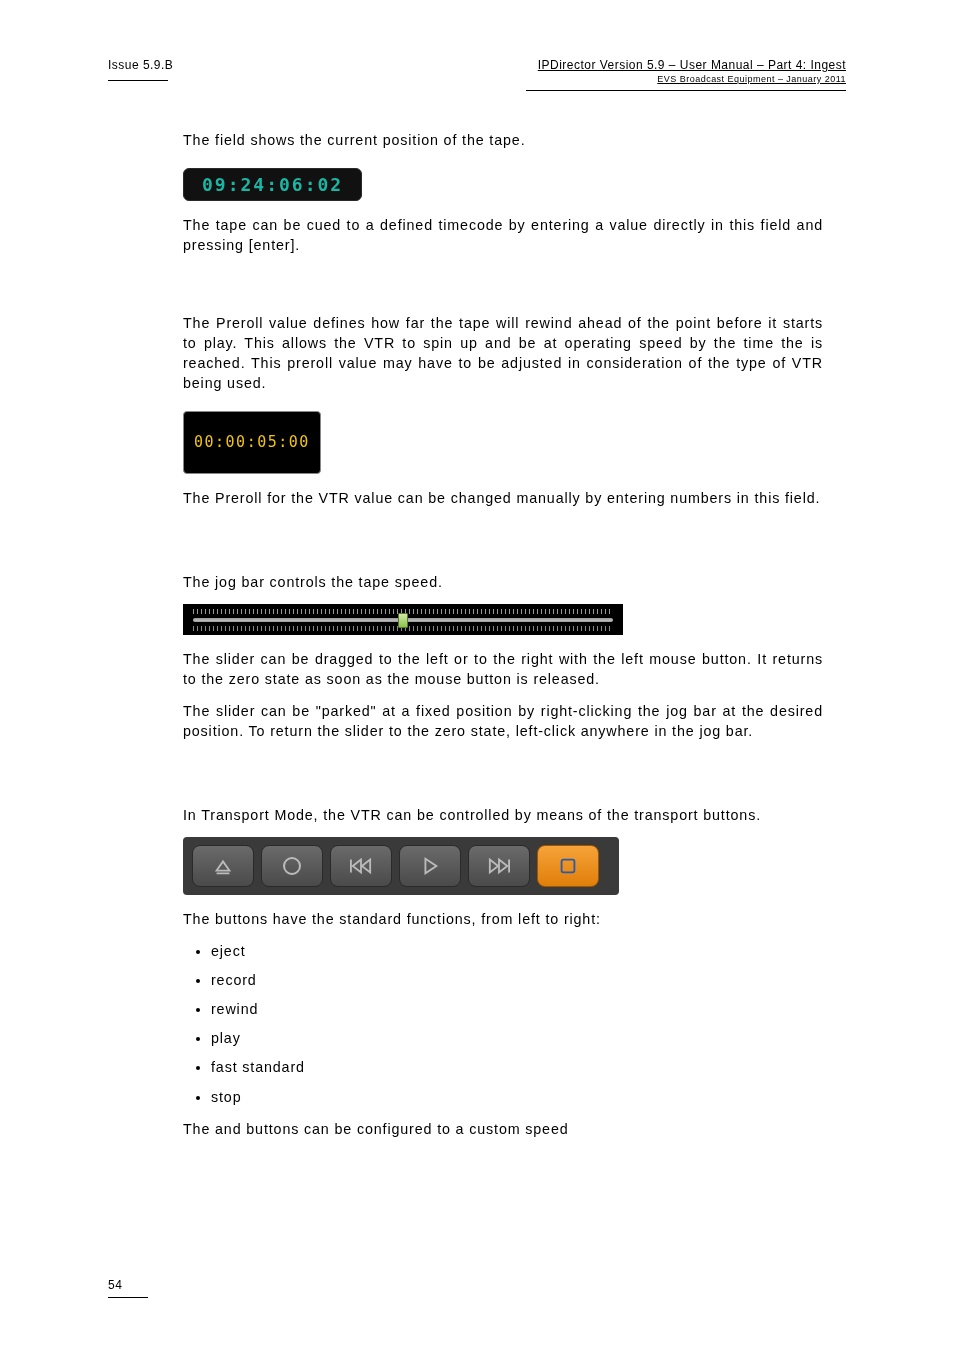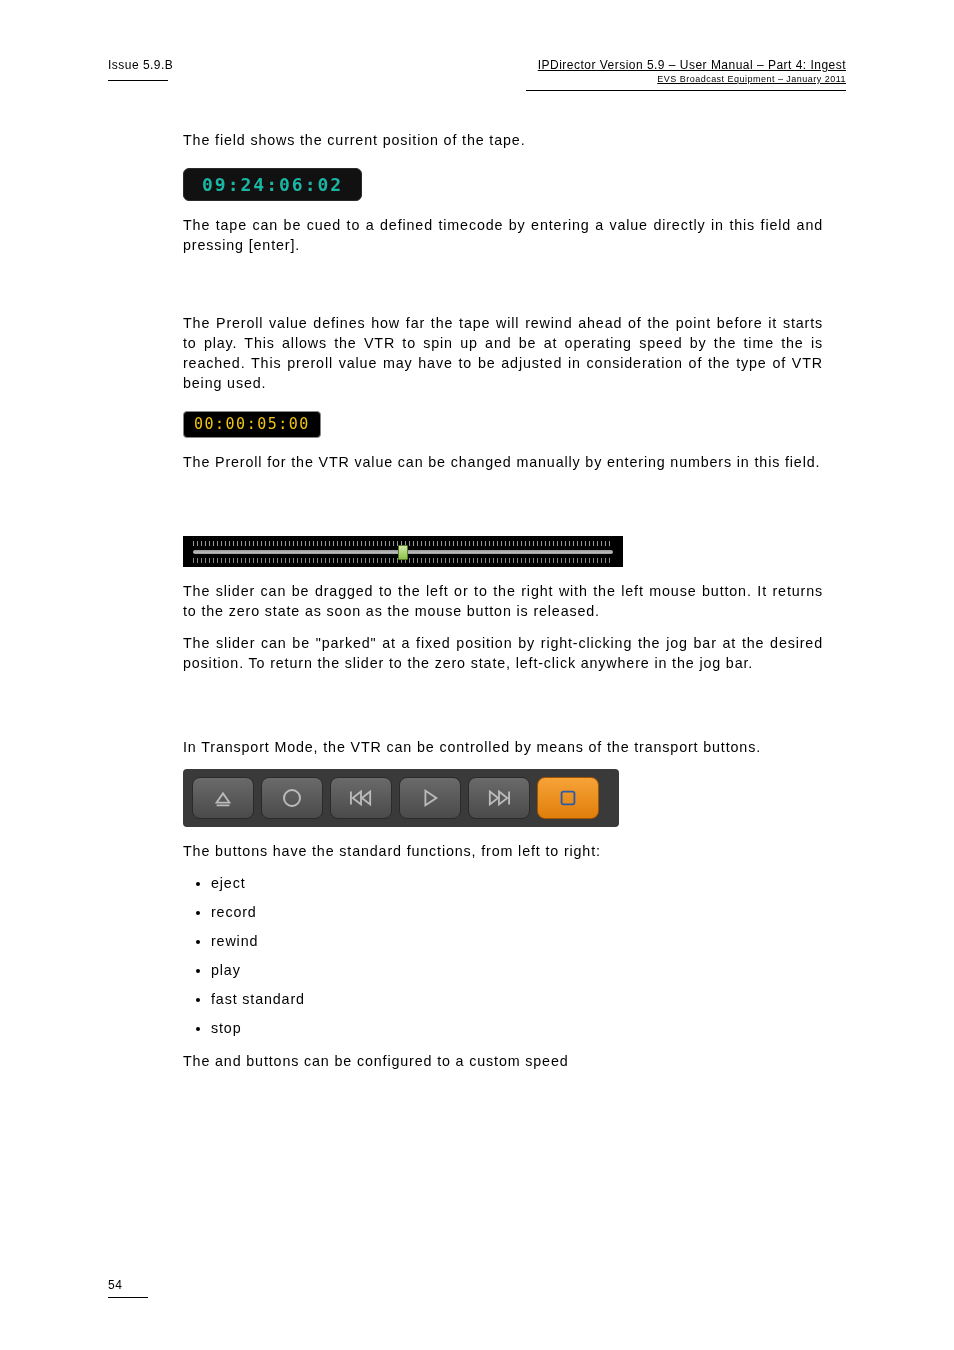--- a/index.html
+++ b/index.html
@@ -66,21 +66,21 @@
       font-size: 18px;
       font-weight: bold;
       letter-spacing: 2px;
       text-shadow: 0 0 1px #400;
     }
     .preroll-field {
       display: inline-block;
       background: #000;
       border: 1px solid #888;
       border-radius: 4px;
-      padding: 2px 10px;
+      padding: 20px 10px;
       margin: 6px 0 14px 0;
     }
     .preroll-field span {
       font-family: "DejaVu Sans Mono", monospace;
       color: #f1c40f;
       font-size: 15px;
       letter-spacing: 1.5px;
     }
     .jog-bar {
       width: 440px;
@@ -200,20 +200,21 @@
     <span> point before it starts to play.  This allows the VTR to spin up and be at operating speed by the time the </span>
     <span> is reached. This preroll value may have to be adjusted in consideration of the type of VTR being used.</span>
   </div>
   <div class="preroll-field">
     <span>00:00:05:00</span>
   </div>
   <div class="para">The Preroll for the VTR value can be changed manually by entering numbers in this field.</div>
 
   
   <div class="section-gap-lg"></div>
+  <div class="para">The jog bar controls the tape speed.</div>
   <div class="jog-bar">
     <div class="jog-ticks"></div>
     <div class="jog-track">
       <div class="jog-handle"></div>
     </div>
     <div class="jog-ticks2"></div>
   </div>
   <div class="para">The slider can be dragged to the left or to the right with the left mouse button.  It returns to the zero state as soon as the mouse button is released.</div>
   <div class="para">The slider can be "parked" at a fixed position by right-clicking the jog bar at the desired position. To return the slider to the zero state, left-click anywhere in the jog bar.</div>
 

